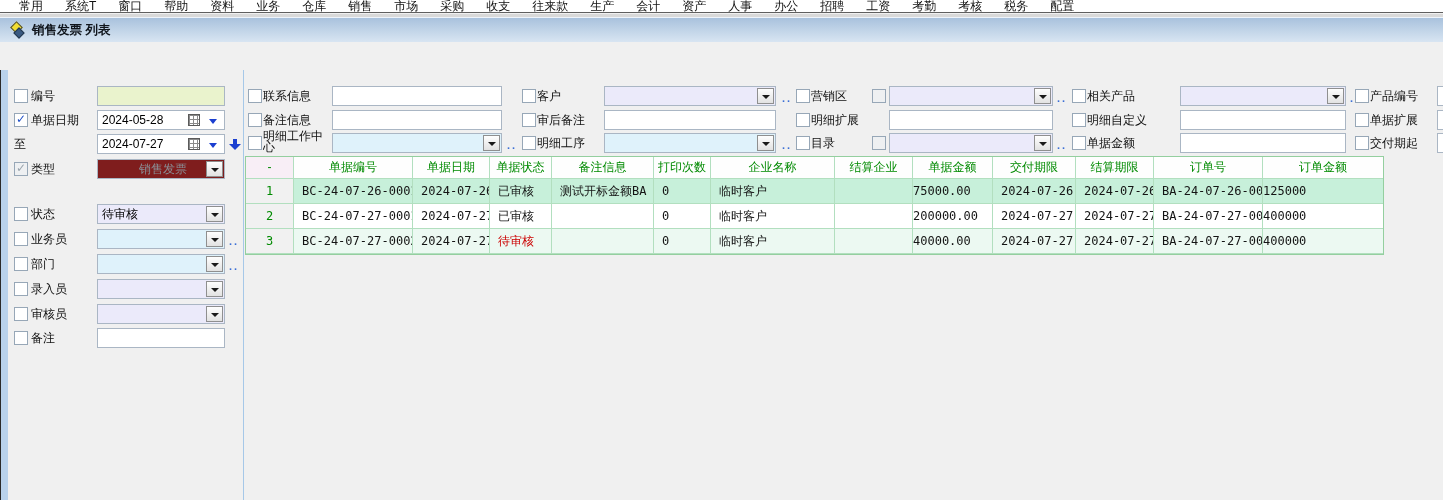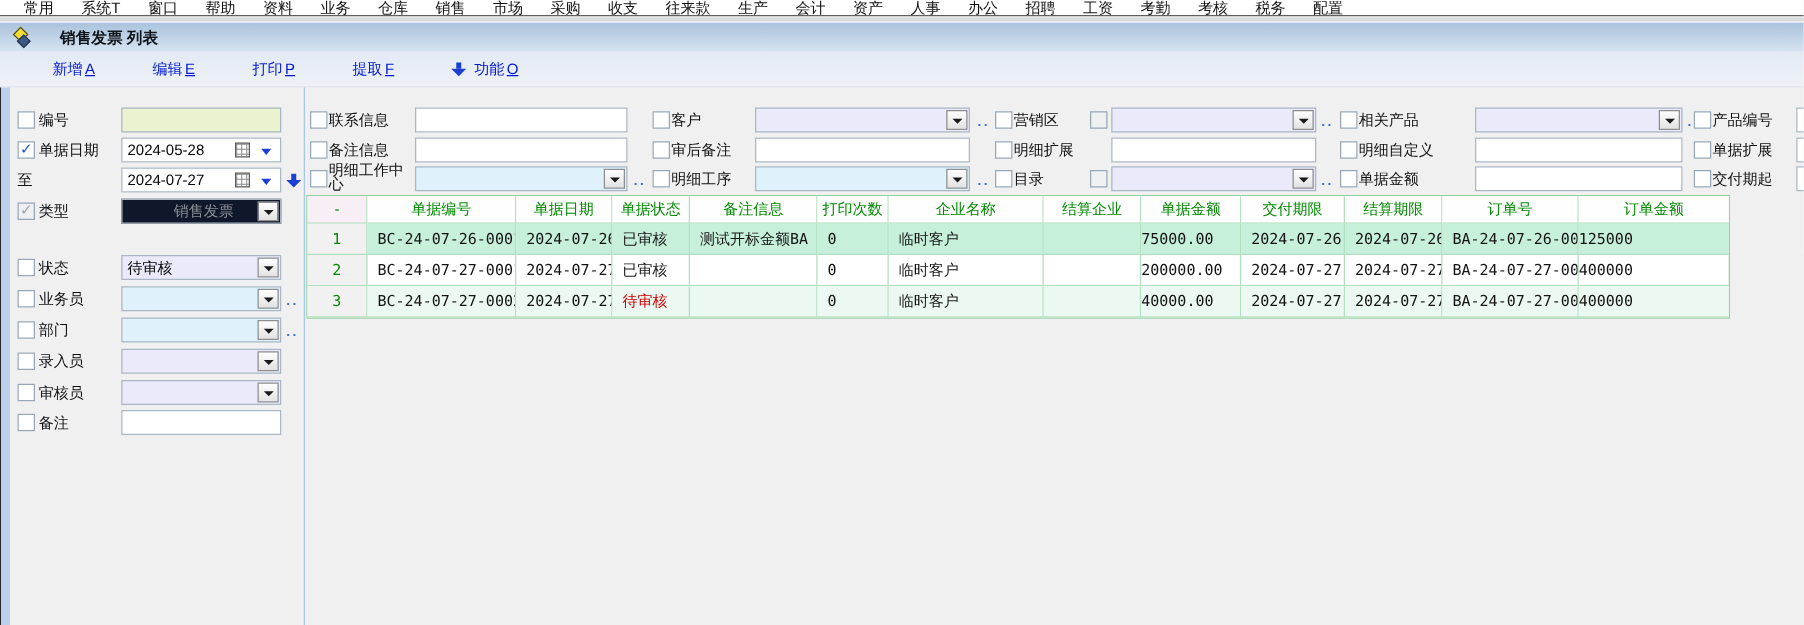--- a/index.html
+++ b/index.html
@@ -5,21 +5,21 @@
   html,body{margin:0;padding:0;}
   body{width:1443px;height:500px;font-family:"Liberation Sans","DejaVu Sans",sans-serif;font-size:12px;color:#000;}
   #app{position:relative;width:1443px;height:500px;overflow:hidden;background:#f0f0f0;}
 
   
   .menubar{position:absolute;top:0;left:0;width:1443px;height:13px;background:#fff;border-bottom:1px solid #5f5f5f;overflow:hidden;display:flex;padding-left:8px;box-sizing:border-box;text-align:center;}
   .mitem{font-size:12px;line-height:14px;margin-top:-1px;padding:0 11px;white-space:nowrap;color:#111;}
   .mband{position:absolute;top:14px;left:0;width:1443px;height:3px;background:#d9d9d9;}
 
   
-  .titlebar{position:absolute;top:17px;left:0;width:1443px;height:24px;background:linear-gradient(#a9c2dd,#d8e5f2);border-top:1px solid #eef4fb;display:flex;align-items:center;gap:16px;}
+  .titlebar{position:absolute;top:17px;left:0;width:1443px;height:24px;background:linear-gradient(#a9c2dd,#d8e5f2);border-top:1px solid #eef4fb;display:flex;align-items:center;}
   .ticon{width:16px;height:16px;margin-left:10px;position:relative;flex:0 0 auto;}
   .ticon::before{content:"";position:absolute;left:2px;top:1px;width:7px;height:7px;background:#f2de32;border:1px solid #4a4a38;transform:rotate(45deg);}
   .ticon::after{content:"";position:absolute;left:5px;top:7px;width:6px;height:6px;background:#3a5a82;border:1px solid #22374e;transform:rotate(45deg);}
   .ttext{margin-left:6px;font-size:12.5px;font-weight:bold;color:#10151c;}
 
   
   .toolbar{position:absolute;top:41px;left:0;width:1443px;height:29px;background:linear-gradient(#e3eaf4,#eef1f7);border-bottom:1px solid #dde3ec;display:flex;align-items:center;padding-left:42px;box-sizing:border-box;gap:46px;}
   .tlink{color:#0018cf;cursor:pointer;display:flex;align-items:center;gap:6px;white-space:nowrap;}
   .mn{text-decoration:underline;}
 
@@ -37,21 +37,21 @@
   .cb{position:absolute;width:12px;height:12px;background:#fff;border:1px solid #97a7b7;box-sizing:content-box;}
   .cb.checked::after{content:"✓";position:absolute;left:1px;top:-2px;font-size:12px;font-weight:bold;color:#2050c8;}
   .cb.checkdis{background:#eef0f2;}
   .cb.checkdis::after{content:"✓";position:absolute;left:1px;top:-2px;font-size:12px;font-weight:bold;color:#9aa4ad;}
 
   
   .fld{position:absolute;height:20px;box-sizing:border-box;border:1px solid #aab6c4;background:#fff;line-height:18px;}
   .fld .val{padding-left:4px;display:block;overflow:hidden;white-space:nowrap;}
   .bg-yellow{background:#eaf3cd;}
   .bg-cyan{background:#dff2fb;}
-  .bg-lblue{background:#0f172a;font-family:Liberation Serif, serif;}
+  .bg-lblue{background:#7f1d1d;font-family:Liberation Serif, serif;}
   .bg-lav{background:#ebeafa;}
   .graytext{color:#8a8f96;text-align:center;}
   .lbl{position:absolute;line-height:20px;white-space:nowrap;color:#101010;}
   .ddbtn{position:absolute;top:1px;right:1px;width:17px;height:16px;background:linear-gradient(#fefefe,#e2e2e2);border:1px solid #8f8f8f;box-sizing:border-box;}
   .ddbtn::after{content:"";position:absolute;left:4px;top:6px;width:0;height:0;border:4px solid transparent;border-top:4px solid #1a1a1a;border-bottom:none;}
   .calico{position:absolute;top:3px;right:24px;width:12px;height:12px;border:1px solid #5a5a5a;box-sizing:border-box;background-color:#fff;background-image:linear-gradient(#8a8a8a 1px,transparent 1px),linear-gradient(90deg,#8a8a8a 1px,transparent 1px);background-size:4px 4px;}
   .datearr{position:absolute;top:8px;right:7px;width:0;height:0;border:4px solid transparent;border-top:5px solid #1b3fd0;border-bottom:none;}
   .dots{position:absolute;color:#3b6fd6;font-weight:bold;letter-spacing:2px;line-height:20px;font-size:11px;}
   input.fld{padding:0 4px;font-size:12px;font-family:inherit;outline:none;}
 
@@ -98,43 +98,20 @@
     <span class="mitem">税务</span>
     <span class="mitem">配置</span>
   </div>
   <div class="mband"></div>
 
   <div class="titlebar">
     <span class="ticon"></span>
     <span class="ttext">销售发票 列表</span>
   </div>
 
-  <div class="toolbar">
-    <span class="tlink">
-        <span>新增</span>
-        <span class="mn" style="margin-left:-4px">A</span>
-      </span>
-    <span class="tlink">
-        <span>编辑</span>
-        <span class="mn" style="margin-left:-4px">E</span>
-      </span>
-    <span class="tlink">
-        <span>打印</span>
-        <span class="mn" style="margin-left:-4px">P</span>
-      </span>
-    <span class="tlink">
-        <span>提取</span>
-        <span class="mn" style="margin-left:-4px">F</span>
-      </span>
-    <span class="tlink">
-        <span class="bigarrow"></span>
-        <span>功能</span>
-        <span class="mn" style="margin-left:-4px">O</span>
-      </span>
-  </div>
 
   <div class="lframe"></div>
   <div class="lframe2"></div>
   <div class="vsep"></div>
 
   <span class="cb" style="left:14px;top:89px"></span>
   <span class="lbl" style="left:31px;top:86px">编号</span>
   <input class="fld bg-yellow" style="left: 97px; top: 86px; width: 128px;">
 
   <span class="cb checked" style="left:14px;top:113px"></span>

